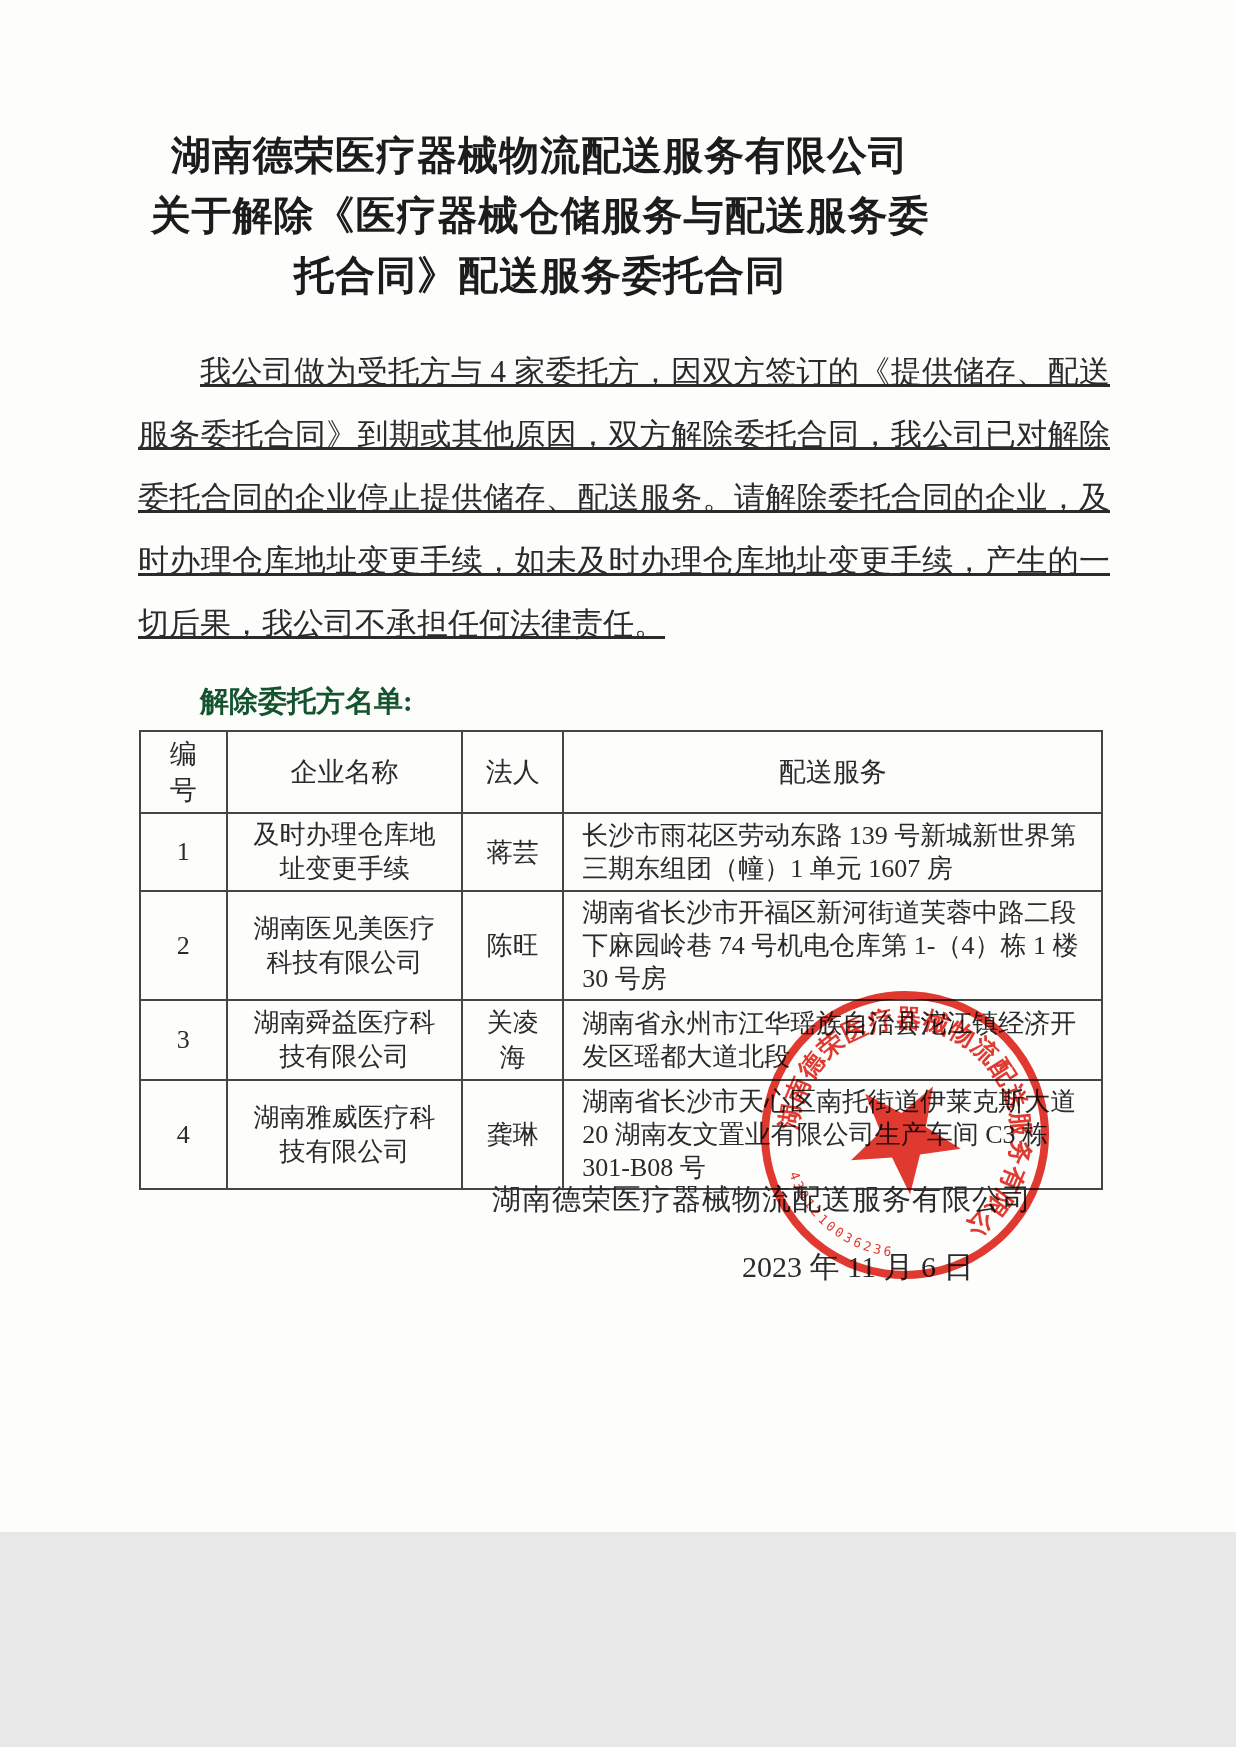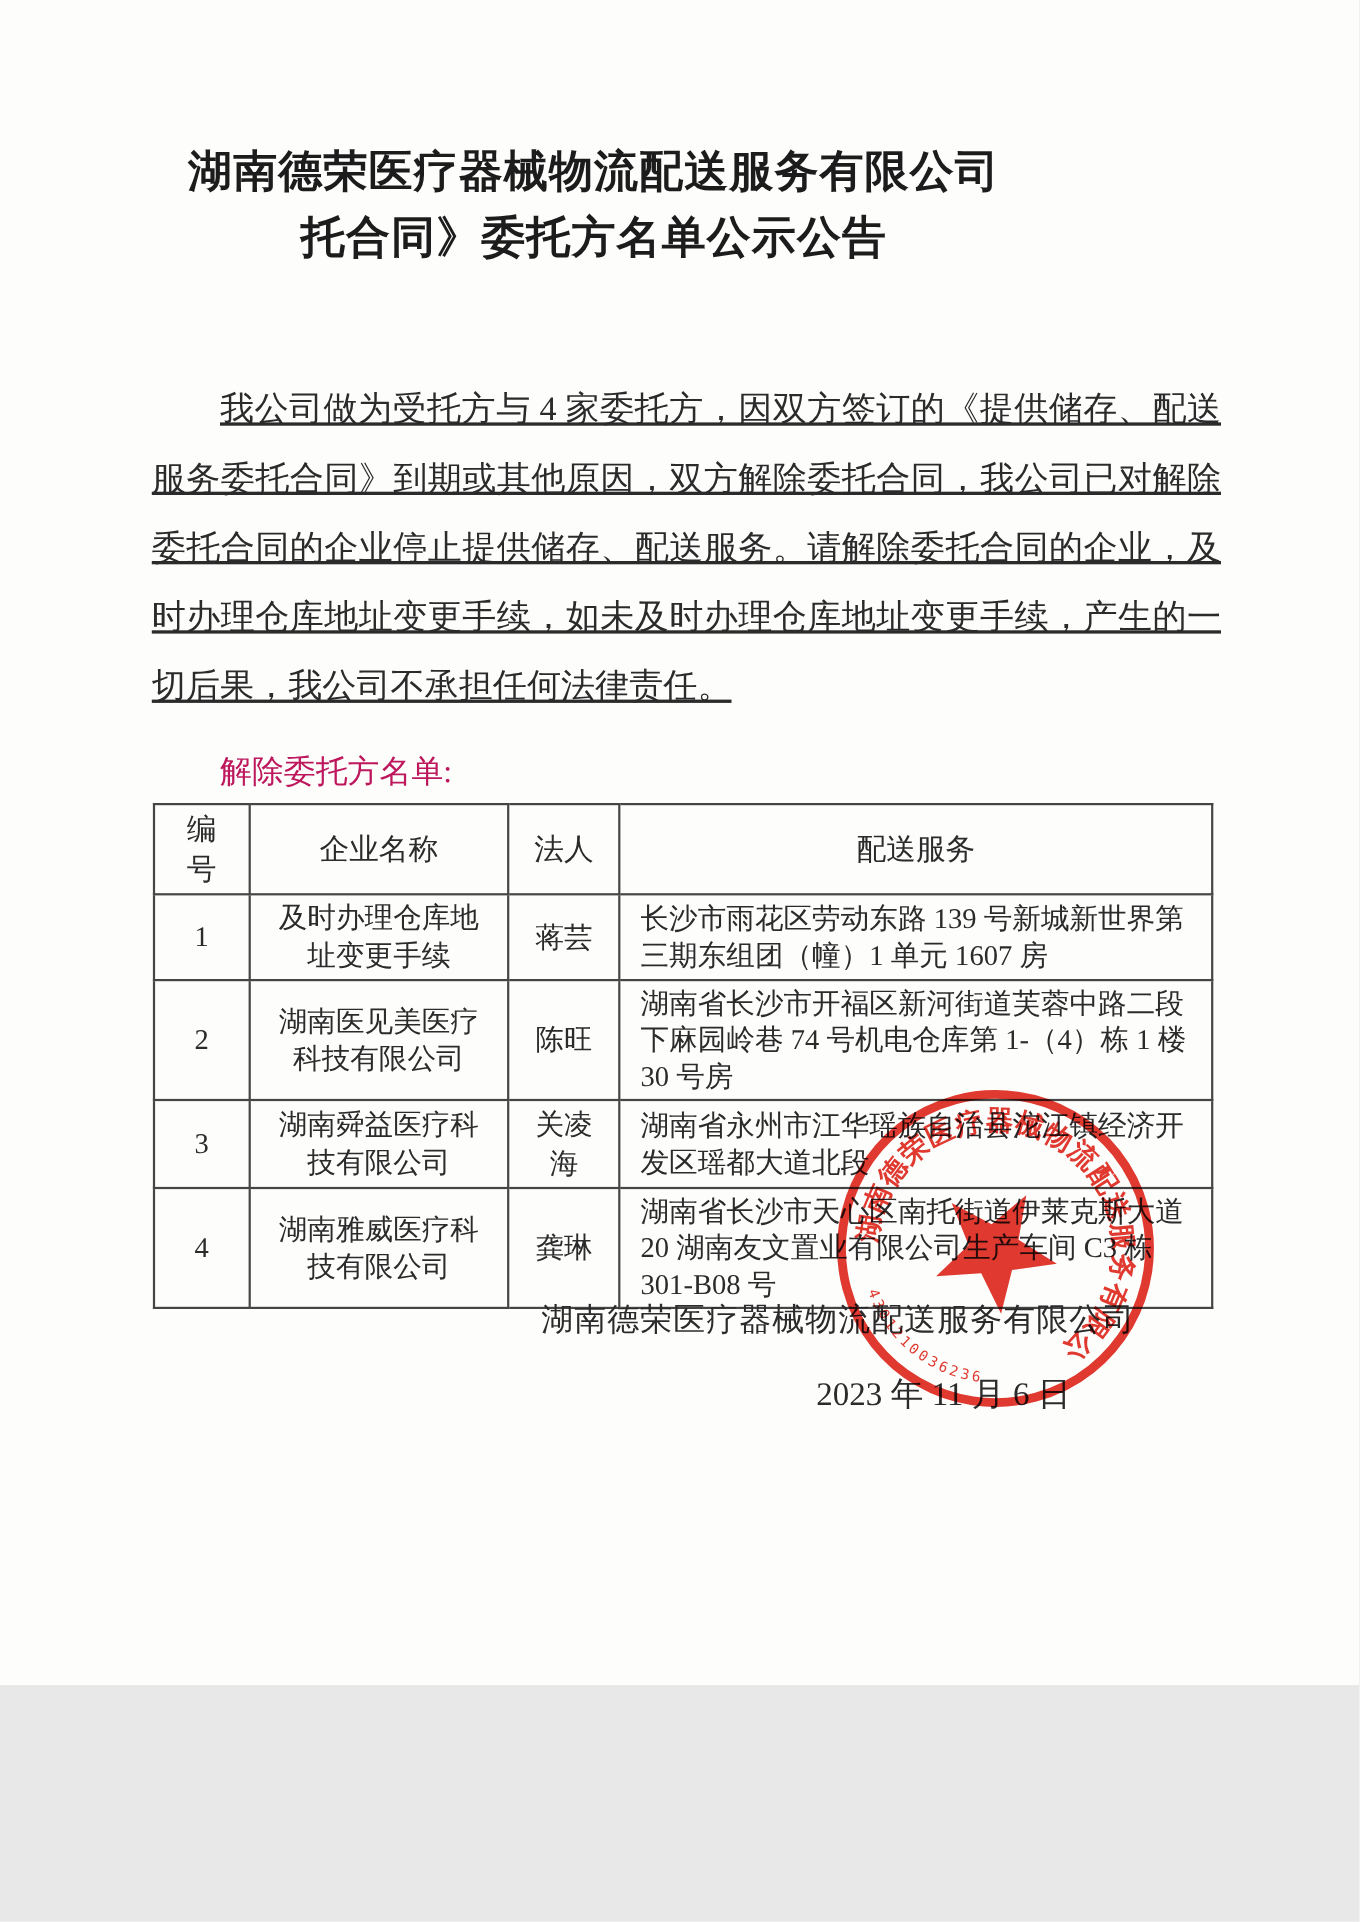--- a/index.html
+++ b/index.html
@@ -36,21 +36,22 @@
     text-justify: inter-character;
     text-indent: 2em;
     color: #2b2b2b;
     text-decoration: underline;
   }
   .list-label {
     position: absolute;
     top: 682px;
     left: 200px;
     font-size: 29px;
-    color: #be185d;
+    color: #14532d;
+    font-weight: bold;
   }
   .roster-table {
     position: absolute;
     top: 730px;
     left: 139px;
     width: 964px;
     border-collapse: collapse;
     table-layout: fixed;
     font-size: 26px;
     color: #2b2b2b;
@@ -124,21 +125,22 @@
     border-radius: 2px;
   }
 </style>
 </head>
 <body>
 
 <div class="page">
 
   <div class="title">
     <div>湖南德荣医疗器械物流配送服务有限公司</div>
-    <div>托合同》委托方名单公示公告</div>
+    <div>关于解除《医疗器械仓储服务与配送服务委</div>
+    <div>托合同》配送服务委托合同</div>
   </div>
 
   <p class="body-paragraph">我公司做为受托方与 4 家委托方，因双方签订的《提供储存、配送服务委托合同》到期或其他原因，双方解除委托合同，我公司已对解除委托合同的企业停止提供储存、配送服务。请解除委托合同的企业，及时办理仓库地址变更手续，如未及时办理仓库地址变更手续，产生的一切后果，我公司不承担任何法律责任。</p>
 
   <div class="list-label">解除委托方名单:</div>
 
   <table class="roster-table">
     <colgroup>
       <col class="col-no">
         <col class="col-comp">

